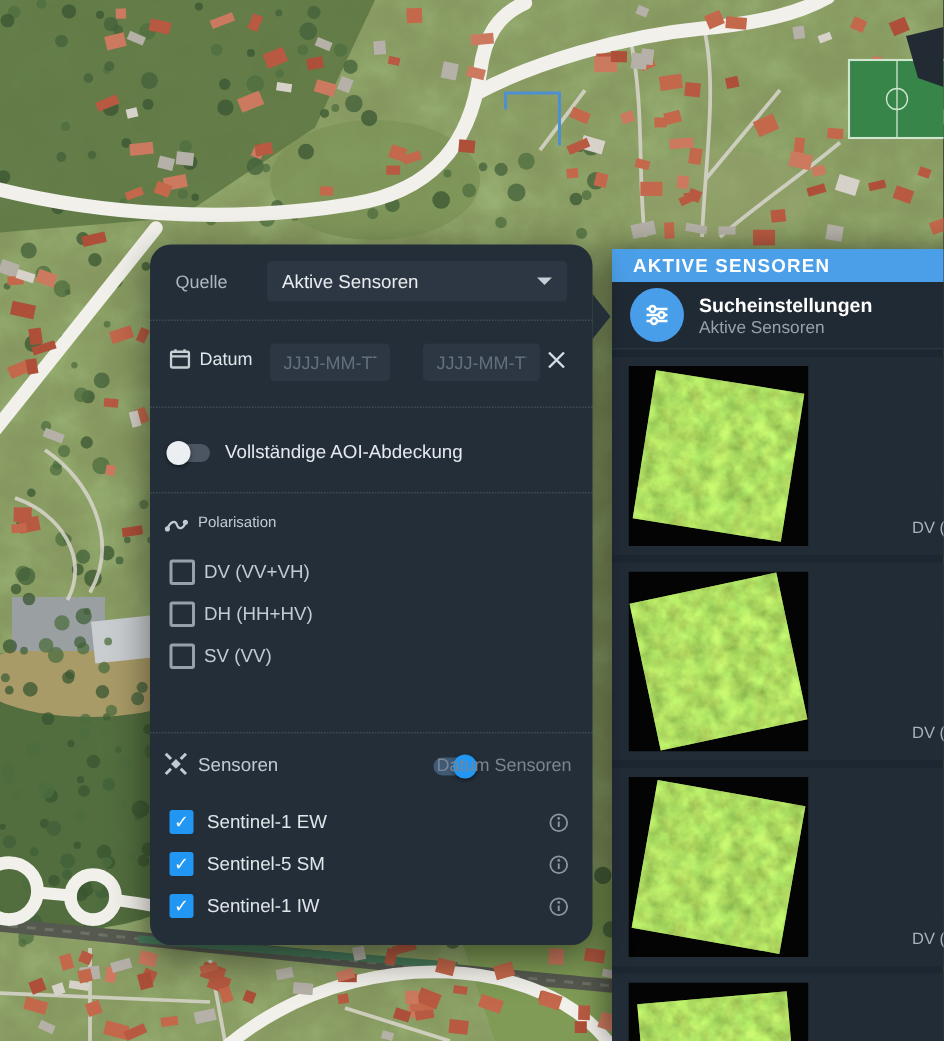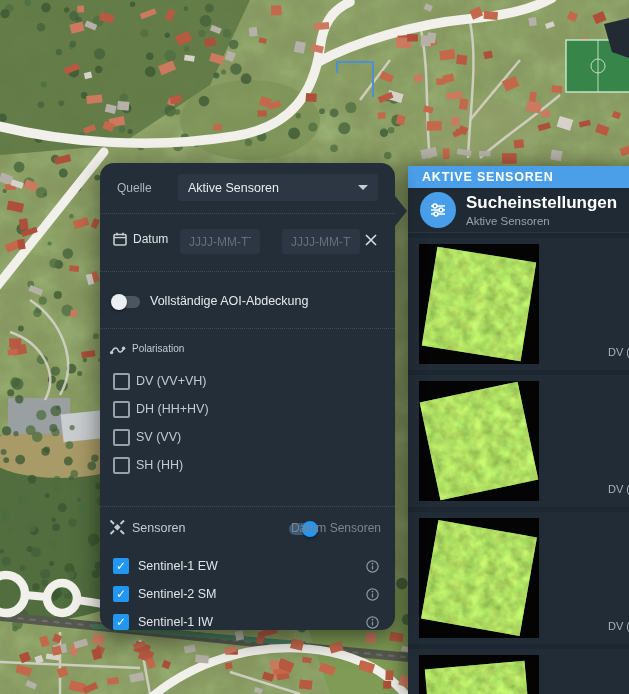--- a/index.html
+++ b/index.html
@@ -43,21 +43,21 @@
   .icon14{display:inline-block;vertical-align:middle;}
 
   
   #sidebar{position:absolute;left:408px;top:166px;width:260px;height:528px;background:#1d2731;z-index:4;
     box-shadow:-4px 0 18px rgba(0,0,0,.45);}
   #sb-header{height:22px;background:#4b9fe9;color:#fff;font-size:12.5px;font-weight:bold;letter-spacing:.8px;
     display:flex;align-items:center;padding:0 14px;}
   #sb-settings{height:44px;background:#202a34;border-bottom:1px solid #2b353f;display:flex;align-items:center;padding:0 12px;}
   #sb-settings .circ{width:36px;height:36px;border-radius:50%;background:#499eea;display:flex;align-items:center;justify-content:center;flex:0 0 36px;}
   #sb-settings .tt{margin-left:10px;}
-  #sb-settings .t1{font-size:17px;font-weight:bold;color:#fff;}
+  #sb-settings .t1{font-size:13px;font-weight:bold;color:#fff;}
   #sb-settings .t2{font-size:11.5px;color:#98a2ac;margin-top:2px;}
   .result-row{position:relative;height:132px;background:#222c36;margin-top:5px;}
   .result-row .thumb{position:absolute;left:11px;top:6px;}
   .result-row .pol{position:absolute;left:200px;bottom:12px;font-size:11px;color:#a9b2bb;white-space:nowrap;}
 </style>
 </head>
 <body>
 
 <div id="viewport">
 
@@ -559,27 +559,23 @@
         <span class="cbl">DV (VV+VH)</span>
       </div>
       <div style="position:absolute;left:0;top:72px;right:0;height:18px;text-align:center;">
         <span class="cb"></span>
         <span class="cbl">DH (HH+HV)</span>
       </div>
       <div style="position:absolute;left:0;top:100px;right:0;height:18px;">
         <span class="cb"></span>
         <span class="cbl">SV (VV)</span>
       </div>
-      <div style="position:absolute;left:0;top:128px;right:0;height:18px;">
-        <span class="cb"></span>
-        <span class="cbl">SH (HH)</span>
-      </div>
-    </div>
-
-    <div class="prow ssec" style="top:343px;height:143px;">
+    </div>
+
+    <div class="prow ssec" style="top:325px;height:143px;">
       <svg class="icon14" style="position:absolute;left:9px;top:12px;" width="16" height="16" viewBox="0 0 16 16">
         <rect x="6" y="6" width="4.6" height="4.6" fill="#c3cbd2" transform="rotate(45 8.3 8.3)"></rect>
         <path d="M1.5 1.5 L5 5 M11.5 11.5 L15 15 M15 1.5 L11.5 5 M5 11.5 L1.5 15" stroke="#c3cbd2" stroke-width="2"></path>
       </svg>
       <span style="position:absolute;left:32px;top:14px;font-size:12.5px;color:#c3cbd2;">Sensoren</span>
       <span class="toggle on" style="position:absolute;left:189px;top:16px;">
           <span class="knob"></span>
         </span>
       <span style="position:absolute;right:14px;top:14px;font-size:12px;color:#7a8590;">Datum Sensoren</span>
 
@@ -587,21 +583,21 @@
         <span class="cb checked">✓</span>
         <span class="cbl">Sentinel-1 EW</span>
         <svg class="info" width="13" height="13" viewBox="0 0 13 13">
           <circle cx="6.5" cy="6.5" r="5.6" fill="none" stroke="#8d969e" stroke-width="1.2"></circle>
           <path d="M6.5 5.6 V9.4" stroke="#8d969e" stroke-width="1.3"></path>
             <circle cx="6.5" cy="3.6" r="0.9" fill="#8d969e"></circle>
         </svg>
       </div>
       <div class="sent" style="position:absolute;left:0;top:79px;right:0;height:20px;">
         <span class="cb checked">✓</span>
-        <span class="cbl">Sentinel-2 SM</span>
+        <span class="cbl">Sentinel-5 SM</span>
         <svg class="info" width="13" height="13" viewBox="0 0 13 13">
           <circle cx="6.5" cy="6.5" r="5.6" fill="none" stroke="#8d969e" stroke-width="1.2"></circle>
           <path d="M6.5 5.6 V9.4" stroke="#8d969e" stroke-width="1.3"></path>
             <circle cx="6.5" cy="3.6" r="0.9" fill="#8d969e"></circle>
         </svg>
       </div>
       <div class="sent" style="position:absolute;left:0;top:107px;right:0;height:20px;">
         <span class="cb checked">✓</span>
         <span class="cbl">Sentinel-1 IW</span>
         <svg class="info" width="13" height="13" viewBox="0 0 13 13">

